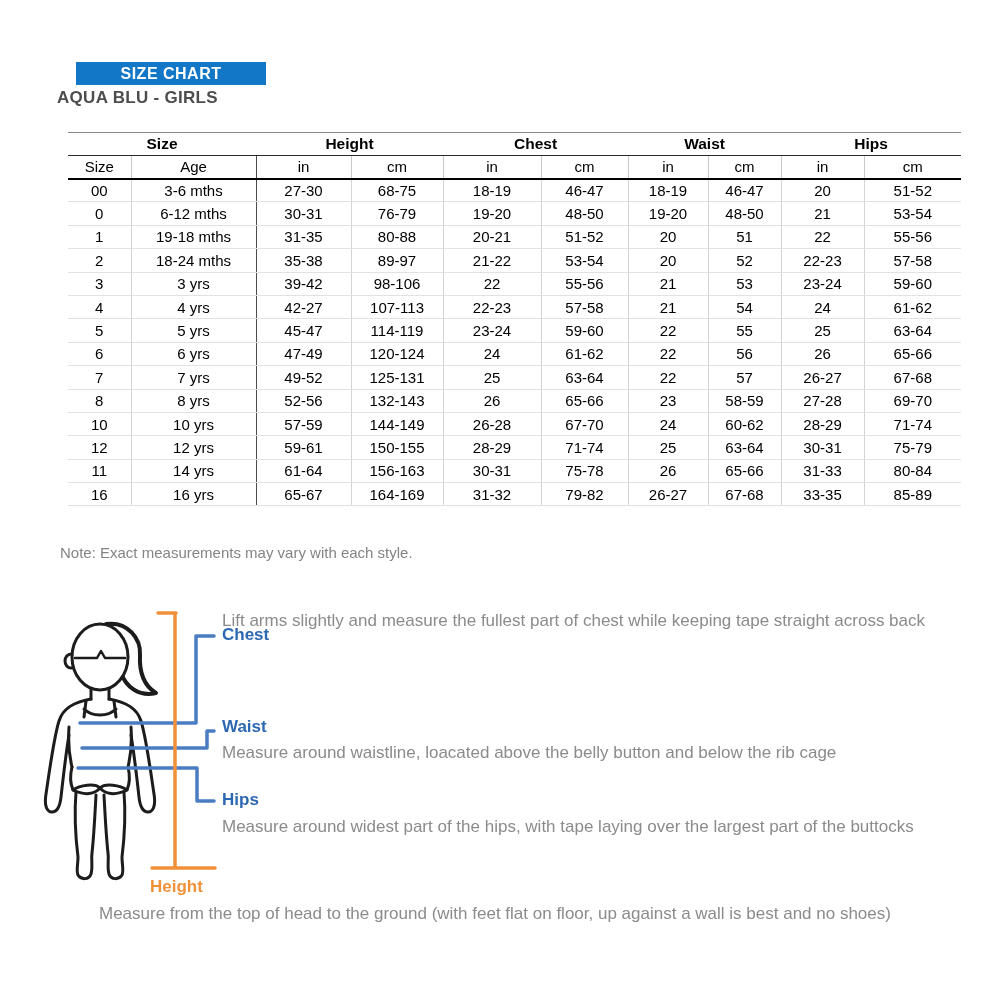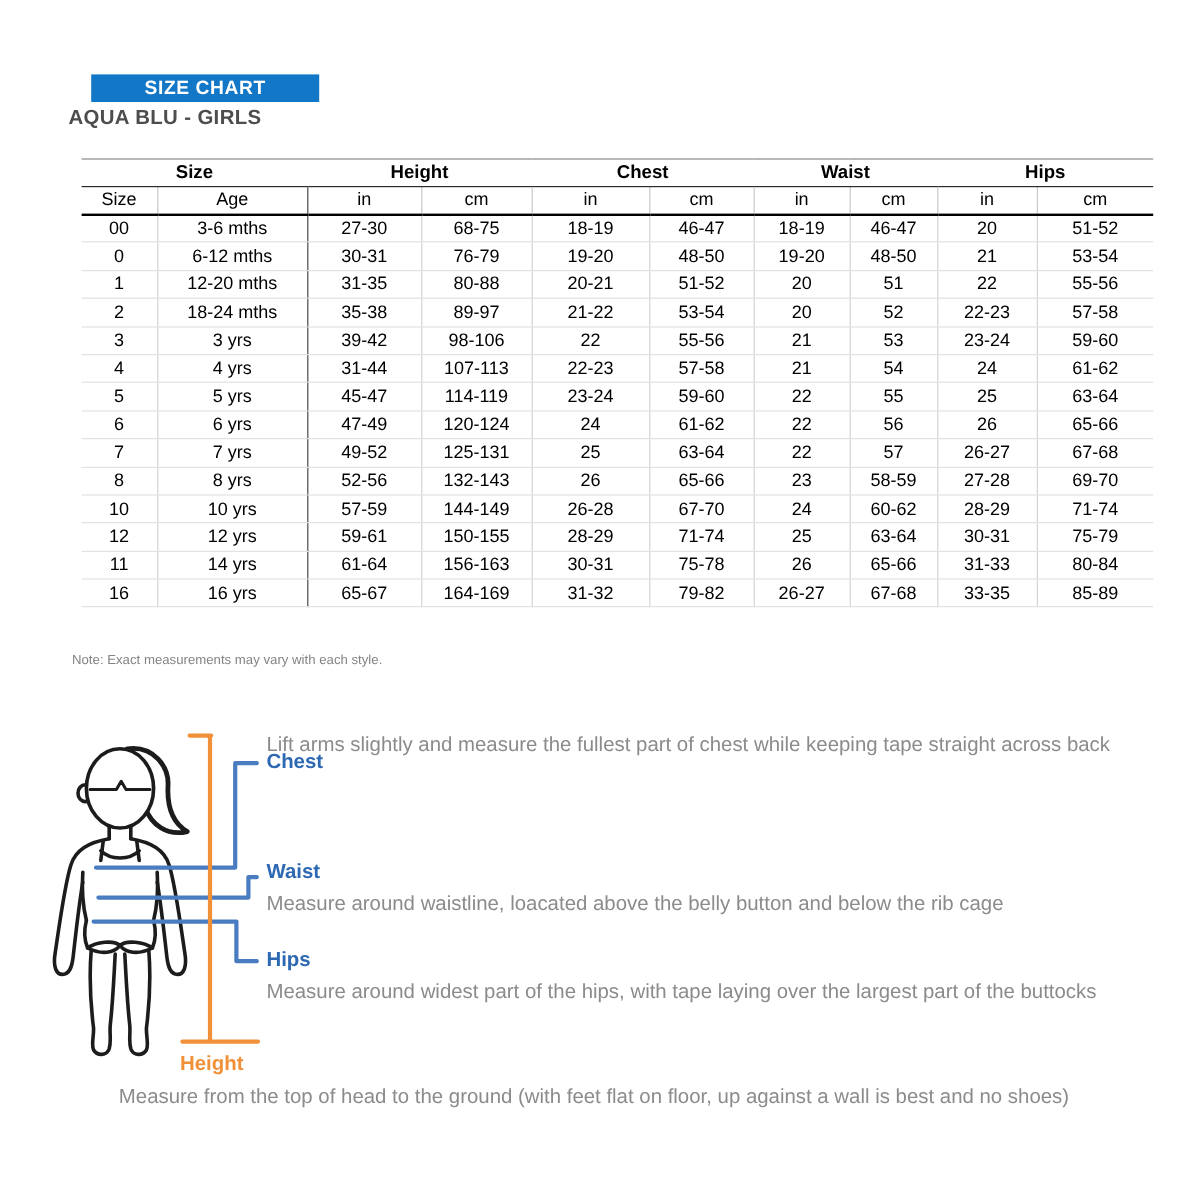--- a/index.html
+++ b/index.html
@@ -23,21 +23,21 @@
                      border-top:1px solid #8a8a8a; border-bottom:1px solid #2b2b2b; }
   .size-table thead tr.sub th { height:23px; font-weight:normal;
                      border-bottom:2px solid #000; border-right:1px solid #c9c9c9; }
   .size-table thead tr.sub th:last-child { border-right:none; }
   .size-table thead tr.sub th.age-col { border-right:1.5px solid #4a4a4a; }
   .size-table tbody td { height:23.4px; border-right:1px solid #d4d4d4;
                      border-bottom:1px solid #e2e2e2; }
   .size-table tbody td:last-child { border-right:none; }
   .size-table tbody td.age-col { border-right:1.5px solid #4a4a4a; }
 
-  .note { position:absolute; left:60px; top:544px; font-size:11px; color:#848484; }
+  .note { position:absolute; left:60px; top:544px; font-size:15px; color:#848484; }
 
   
   .guide-svg { position:absolute; left:0; top:595px; }
   .g-label { position:absolute; font-size:17px; font-weight:bold; color:#2D68B2; }
   .g-desc  { position:absolute; font-size:17px; color:#8b8b8b; line-height:25px; }
   .lbl-chest { left:222px; top:625px; }
   .desc-chest { left:222px; top:608px; width:740px; }
   .lbl-waist { left:222px; top:717px; }
   .desc-waist { left:222px; top:740px; width:760px; }
   .lbl-hips { left:222px; top:790px; }
@@ -107,21 +107,21 @@
           <td>76-79</td>
           <td>19-20</td>
           <td>48-50</td>
           <td>19-20</td>
           <td>48-50</td>
           <td>21</td>
           <td>53-54</td>
         </tr>
         <tr>
           <td>1</td>
-          <td class="age-col">12-20 mths</td>
+          <td class="age-col">19-18 mths</td>
           <td>31-35</td>
           <td>80-88</td>
           <td>20-21</td>
           <td>51-52</td>
           <td>20</td>
           <td>51</td>
           <td>22</td>
           <td>55-56</td>
         </tr>
         <tr>
@@ -144,21 +144,21 @@
           <td>22</td>
           <td>55-56</td>
           <td>21</td>
           <td>53</td>
           <td>23-24</td>
           <td>59-60</td>
         </tr>
         <tr>
           <td>4</td>
           <td class="age-col">4 yrs</td>
-          <td>31-44</td>
+          <td>42-27</td>
           <td>107-113</td>
           <td>22-23</td>
           <td>57-58</td>
           <td>21</td>
           <td>54</td>
           <td>24</td>
           <td>61-62</td>
         </tr>
         <tr>
           <td>5</td>

